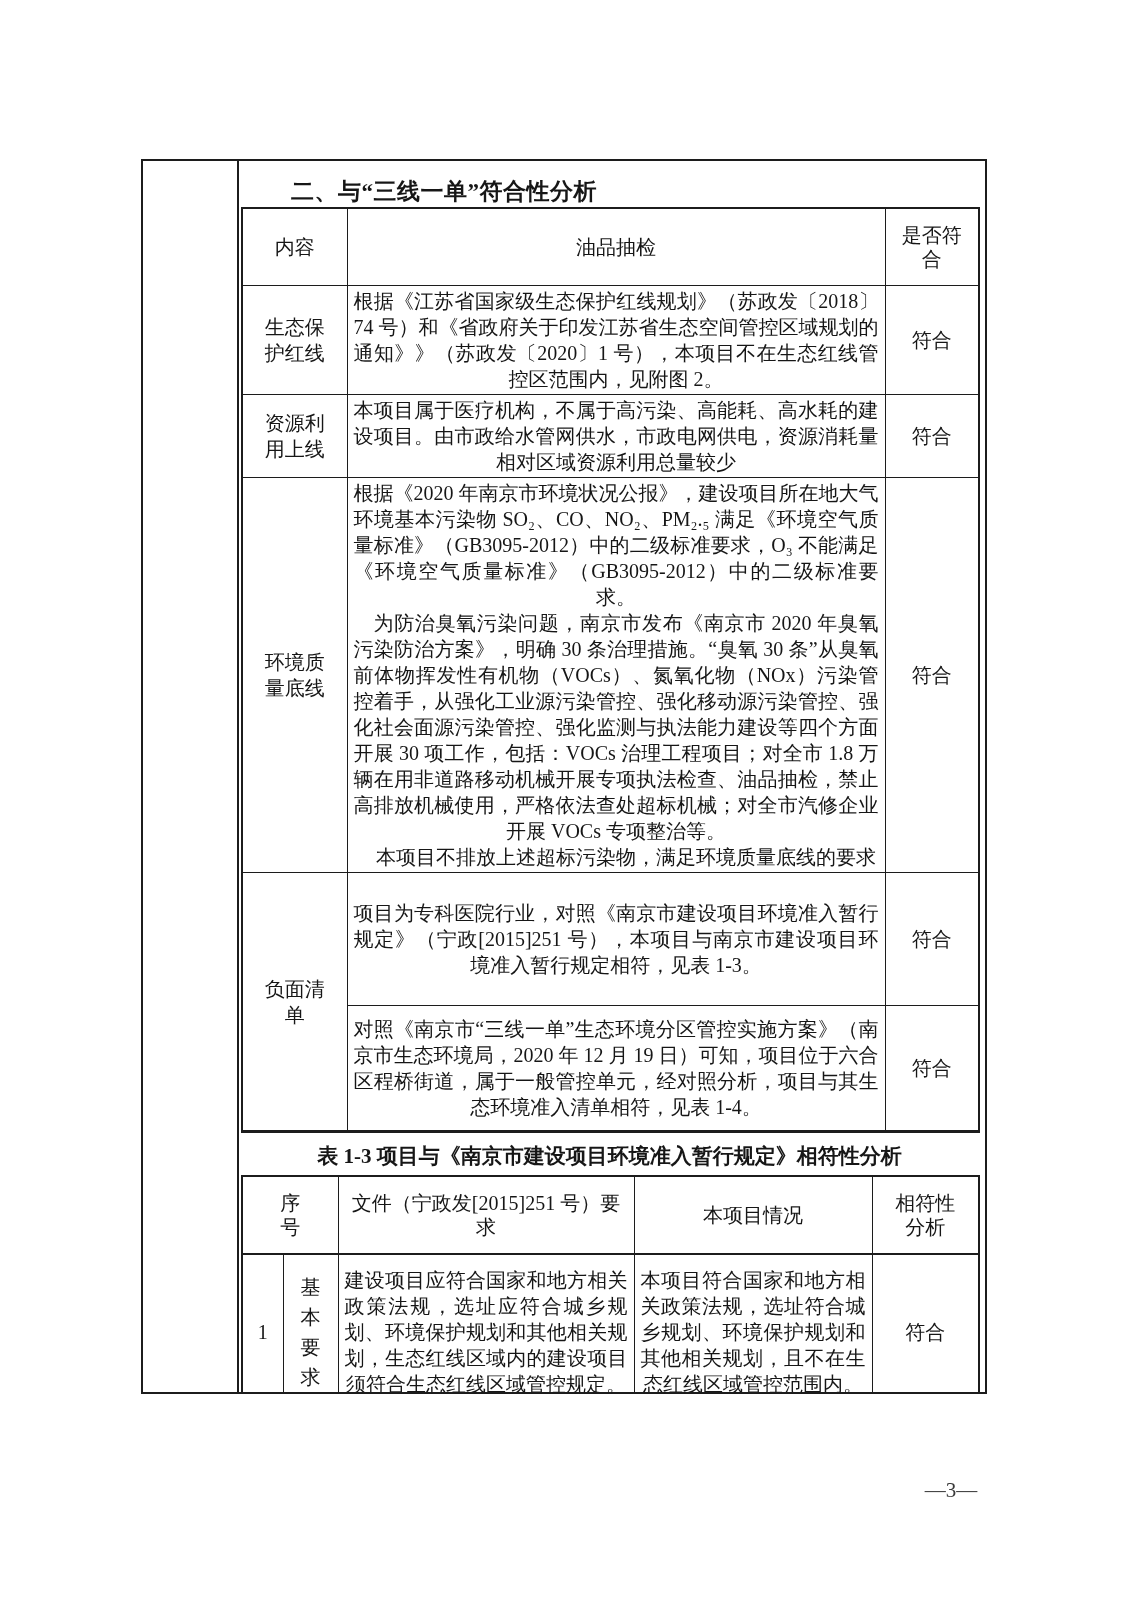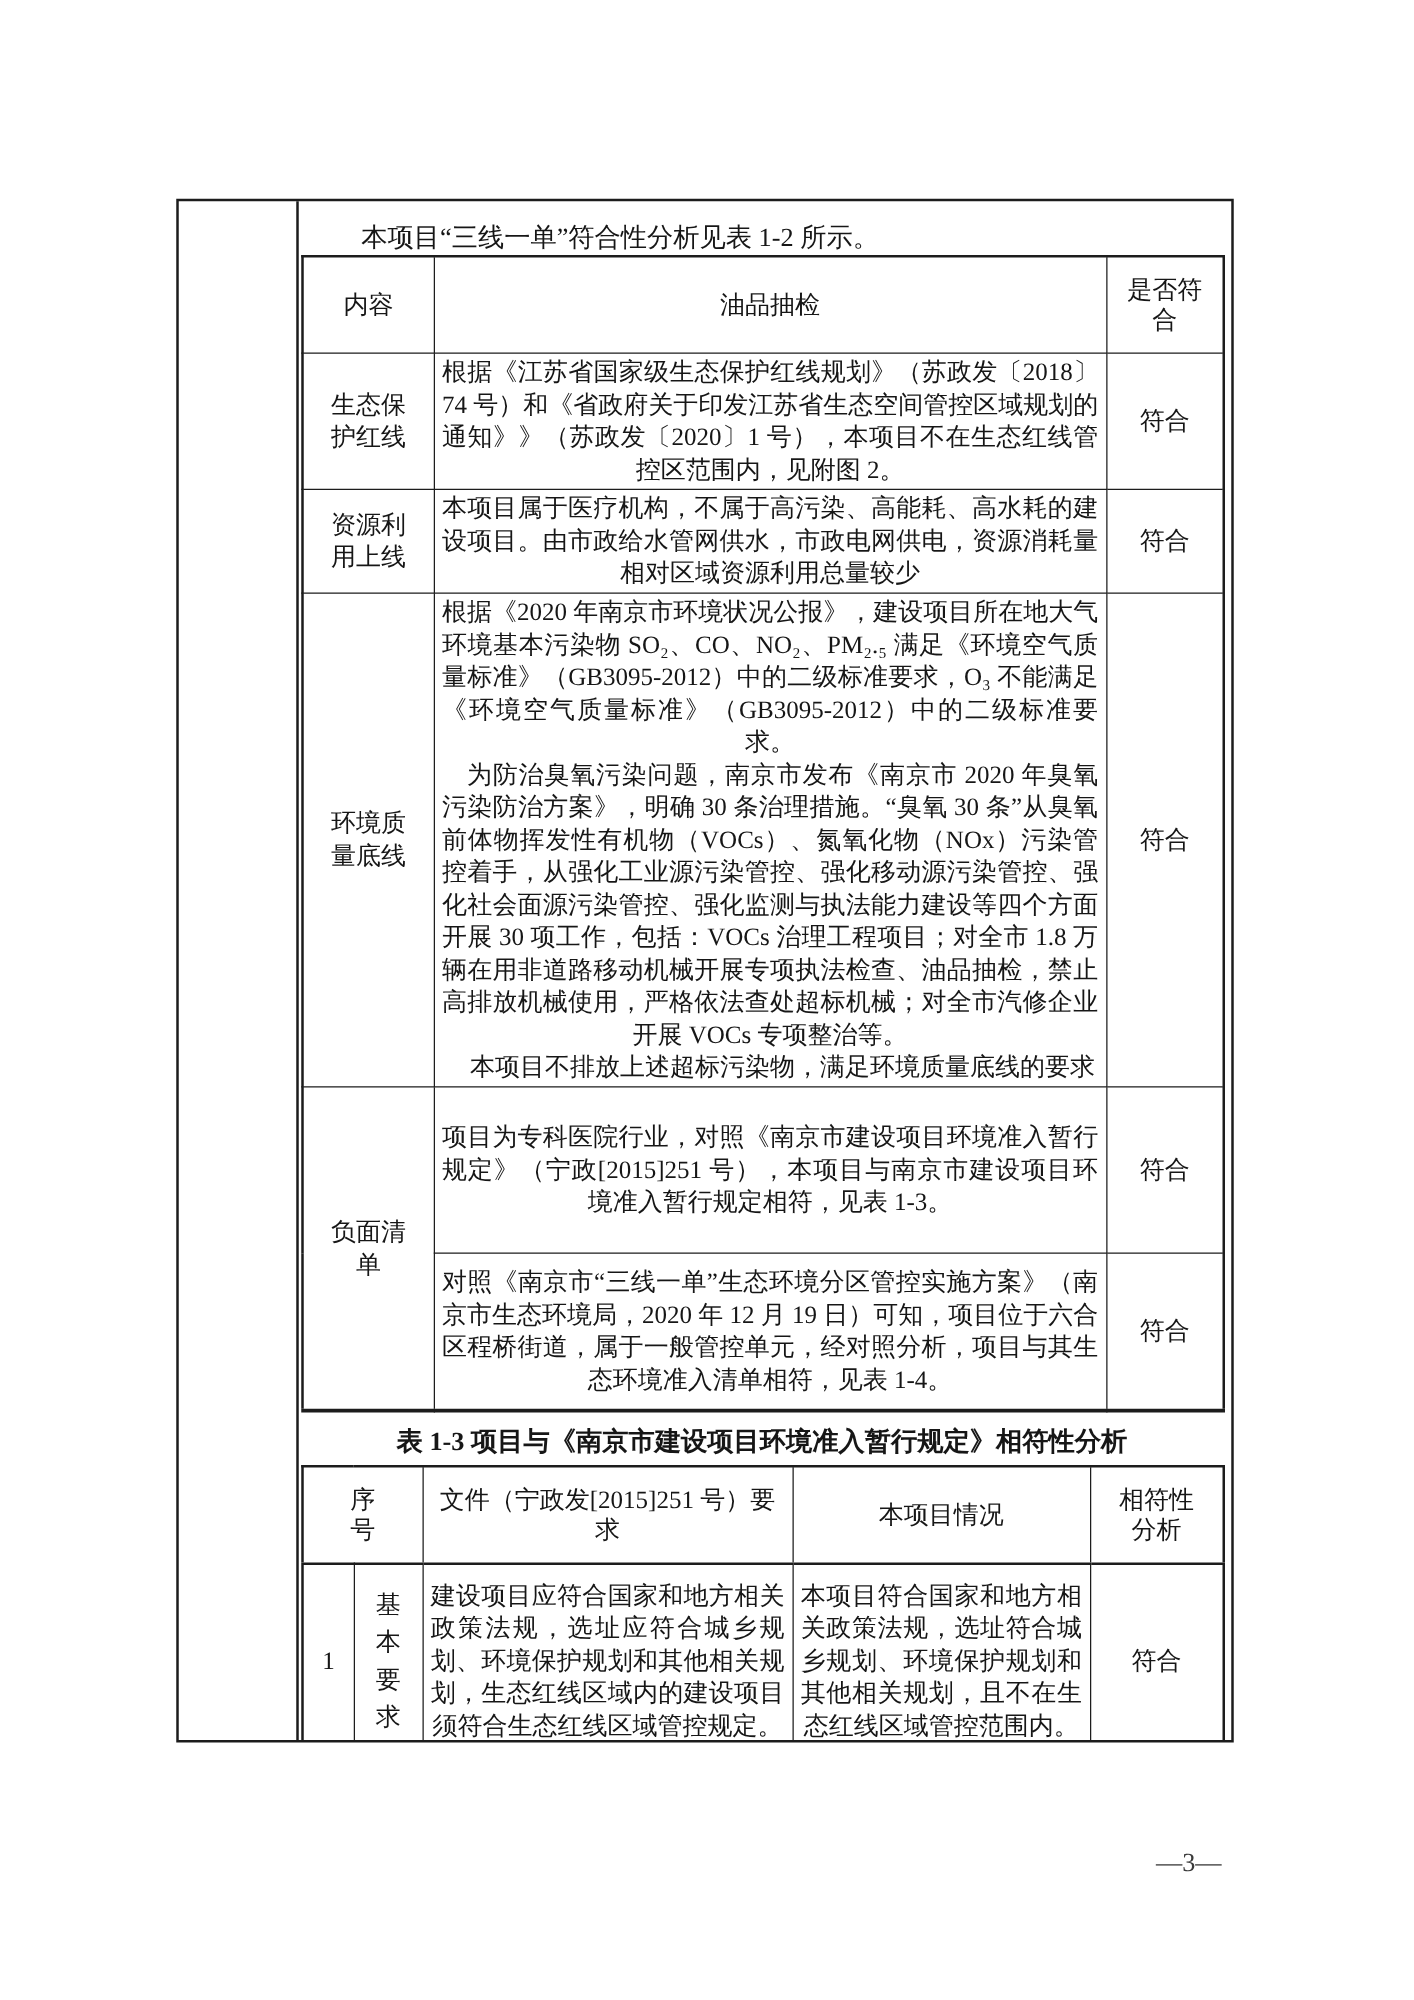--- a/index.html
+++ b/index.html
@@ -53,21 +53,21 @@
     text-align: center; font-size: 21px; color: #3a3a3a;
   }
 </style>
 </head>
 <body>
 
 <div class="page-box">
   <div class="margin-col"></div>
   <div class="content-col">
 
-    <div class="intro">本项目“三线一单”符合性分析见表 1-2 所示。</div>
+    <div class="sec-title">二、与“三线一单”符合性分析</div>
 
 
     <table class="t12">
       <colgroup>
         <col style="width:105px">
           <col style="width:538px">
           <col style="width:94px">
       </colgroup>
       <tbody>
           <tr>

